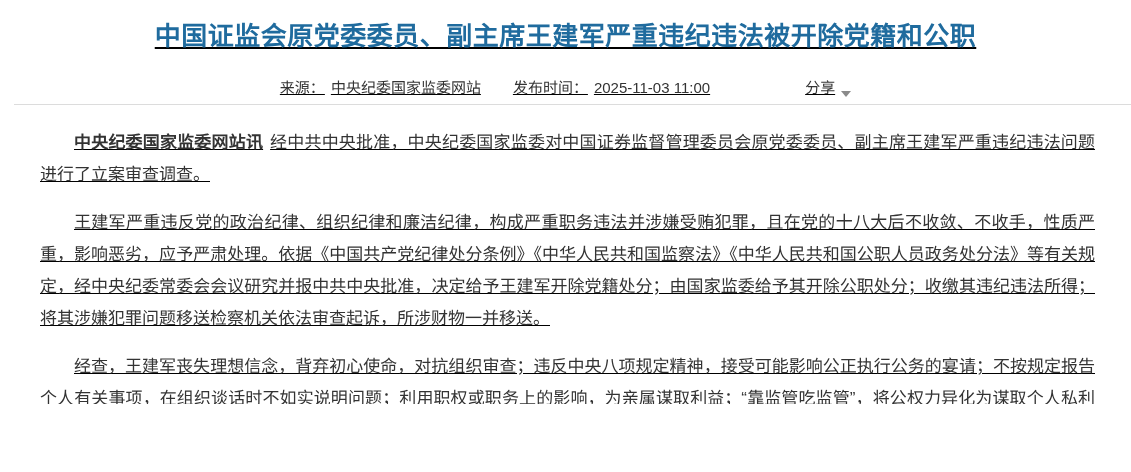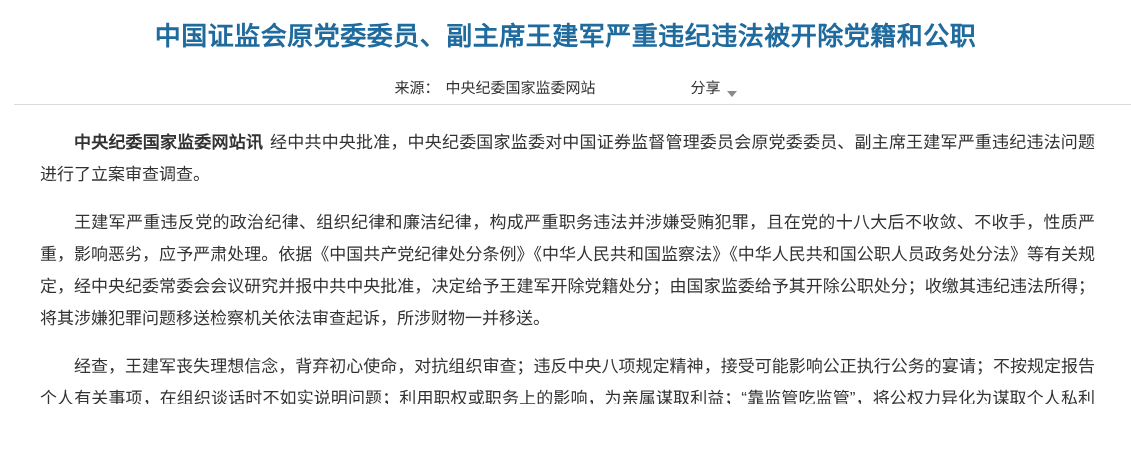--- a/index.html
+++ b/index.html
@@ -14,20 +14,21 @@
   body{
     font-family:"Liberation Sans","DejaVu Sans",sans-serif;
     width:1131px;
   }
   .page{
     width:1131px;
     height:404px;
     background:#ffffff;
     padding-top:16px;
     overflow:hidden;
+    text-decoration:underline;
   }
   .article-title{
     text-align:center;
     font-size:26px;
     font-weight:bold;
     color:var(--title-color);
     line-height:40px;
     height:40px;
     letter-spacing:0.5px;
   }
@@ -84,20 +85,23 @@
 <body>
 
 <div class="page">
 
   <h1 class="article-title">中国证监会原党委委员、副主席王建军严重违纪违法被开除党籍和公职</h1>
 
   <div class="meta">
     <span class="group group-source">
       <span class="label">来源：</span><span class="value">中央纪委国家监委网站</span>
     </span>
+    <span class="group group-publish">
+      <span class="label">发布时间：</span><span class="value">2025-11-03 11:00</span>
+    </span>
     <span class="share">
       <span>分享</span>
       <span class="arrow"></span>
     </span>
   </div>
 
   <hr class="divider">
 
   <div class="article-body">
     <p><strong class="lead">中央纪委国家监委网站讯</strong><span>经中共中央批准，中央纪委国家监委对中国证券监督管理委员会原党委委员、副主席王建军严重违纪违法问题进行了立案审查调查。</span></p>

